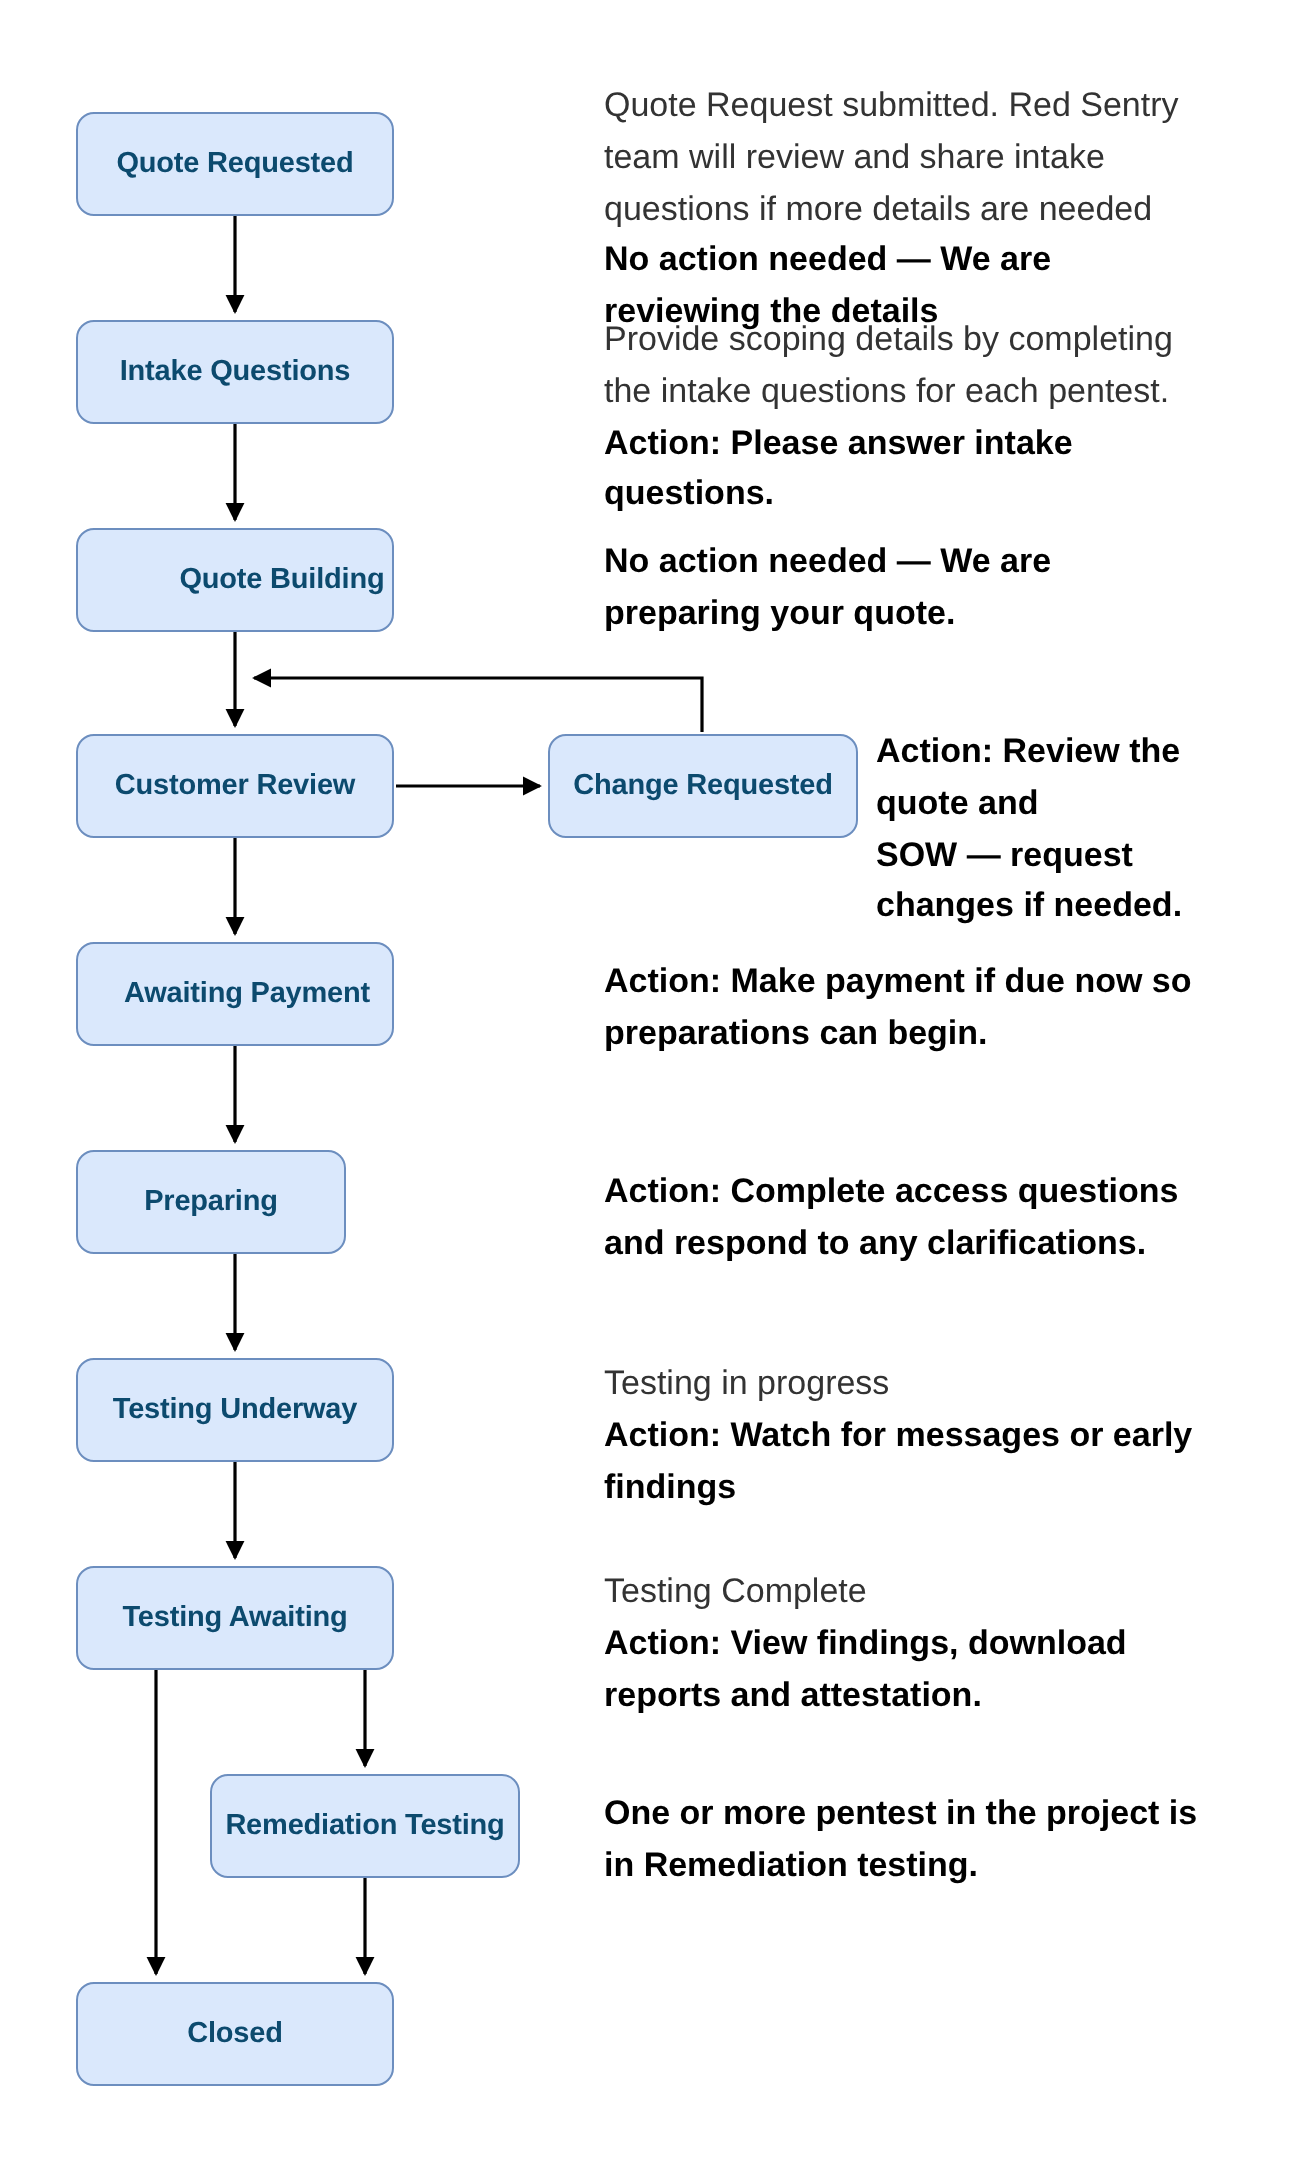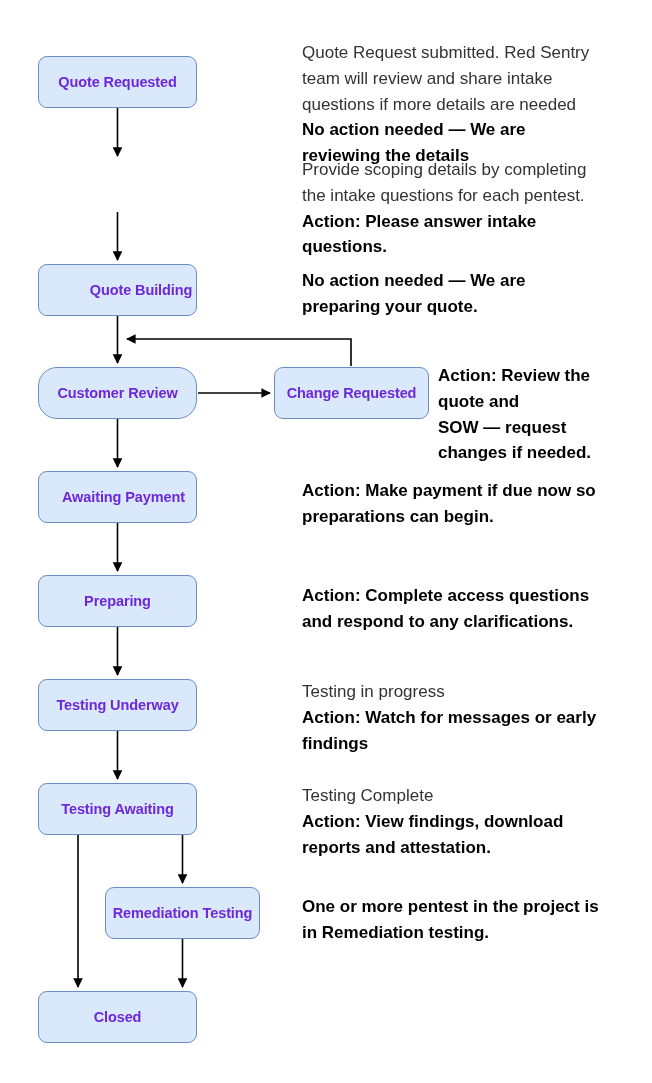--- a/index.html
+++ b/index.html
@@ -30,21 +30,21 @@
   .node {
     position: absolute;
     box-sizing: border-box;
     background: #dae8fc;
     border: 1.4px solid #6c8ebf;
     border-radius: 9px;
     display: flex;
     align-items: center;
     justify-content: center;
     text-align: center;
-    color: #6d28d9;
+    color: #0c4a6e;
     font-weight: bold;
     font-size: 14.5px;
     line-height: 1.15;
     letter-spacing: -0.1px;
     z-index: 2;
   }
   .note {
     position: absolute;
     box-sizing: border-box;
     font-size: 17px;
@@ -88,38 +88,41 @@
       <path d="M 182.5 835 L 182.5 883"></path>
       <path d="M 78 835 L 78 987"></path>
       <path d="M 182.5 939 L 182.5 987"></path>
     </g>
   </svg>
 
   <div class="node" style="left:38px; top:56px; width:159px; height:52px;">
     <span>Quote Requested</span>
   </div>
 
+  <div class="node" style="left:38px; top:160px; width:159px; height:52px;">
+    <span>Intake Questions</span>
+  </div>
 
   <div class="node" style="left:38px; top:264px; width:159px; height:52px;padding-left:47px;">
     <span>Quote Building</span>
   </div>
 
-  <div class="node" style="left:38px; top:367px; width:159px; height:52px;border-radius:19px;">
+  <div class="node" style="left:38px; top:367px; width:159px; height:52px;">
     <span>Customer Review</span>
   </div>
 
   <div class="node" style="left:274px; top:367px; width:155px; height:52px;">
     <span>Change Requested</span>
   </div>
 
   <div class="node" style="left:38px; top:471px; width:159px; height:52px;padding-left:12px;">
     <span>Awaiting Payment</span>
   </div>
 
-  <div class="node" style="left:38px; top:575px; width:159px; height:52px;">
+  <div class="node" style="left:38px; top:575px; width:135px; height:52px;">
     <span>Preparing</span>
   </div>
 
   <div class="node" style="left:38px; top:679px; width:159px; height:52px;">
     <span>Testing Underway</span>
   </div>
 
   <div class="node" style="left:38px; top:783px; width:159px; height:52px;">
     <span>Testing Awaiting</span>
   </div>

